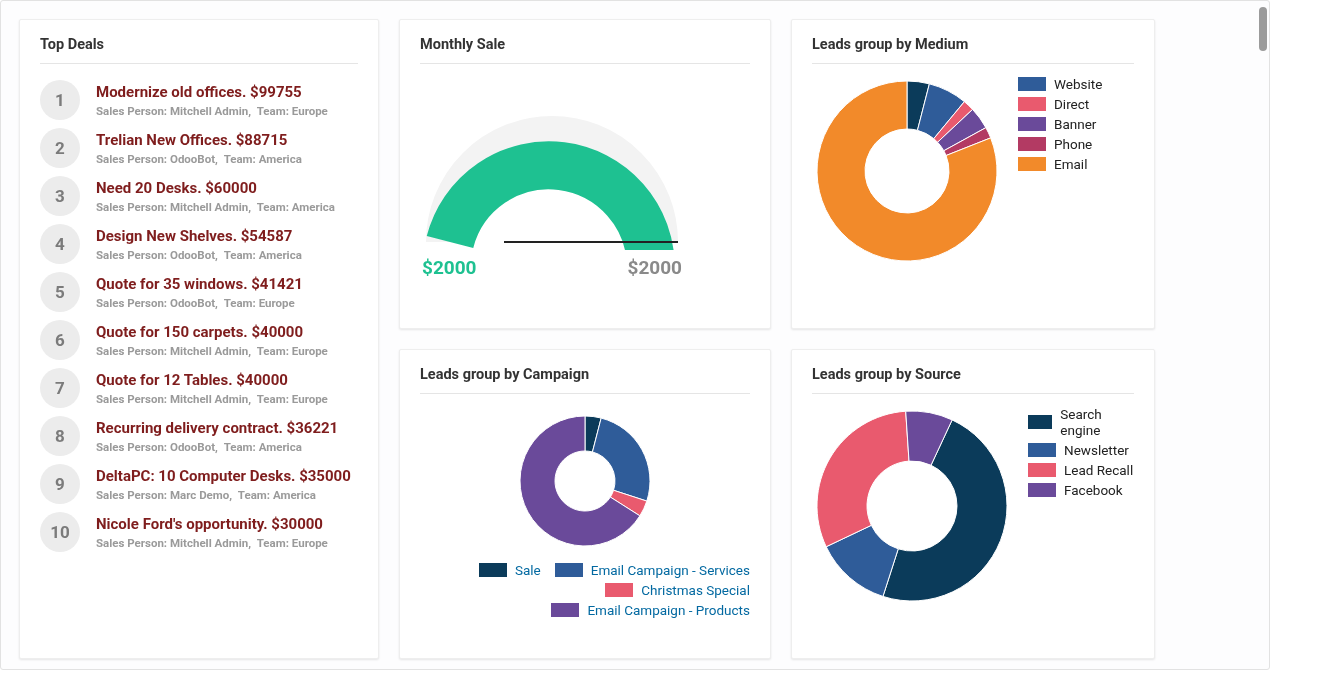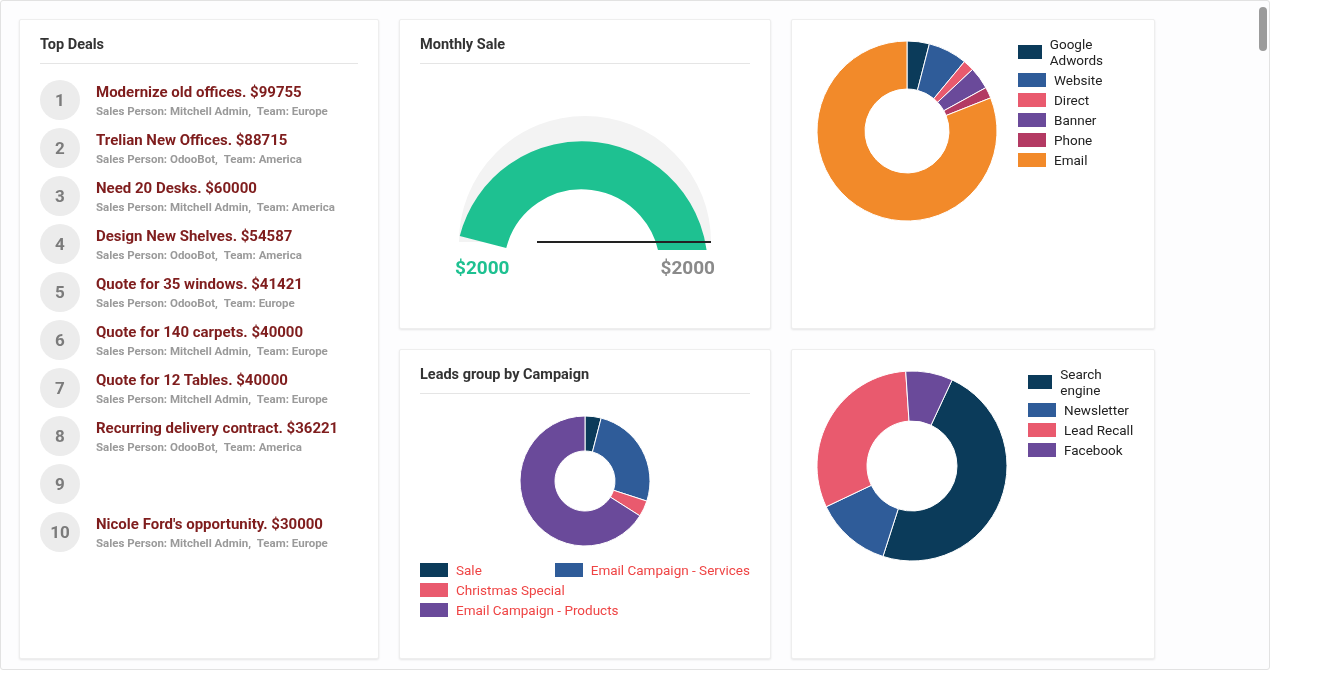--- a/index.html
+++ b/index.html
@@ -75,21 +75,21 @@
     margin-right: 16px;
   }
   .deal-title { font-size: 15px; font-weight: 700; color: #7f1d1d; line-height: 1.35; }
   .deal-meta { font-size: 11.5px; font-weight: 700; color: #9a9a9a; margin-top: 2px; white-space: nowrap;}
   .deal-meta .lbl { font-weight: 700; text-align: right; }
 
   
   .gauge-wrap {
     display: flex;
     flex-direction: column;
-    align-items: center;
+    align-items: flex-start;
     padding-top: 34px;
   }
   .gauge { position: relative; width: 264px; height: 140px; }
   .gauge svg { display:block; }
   .gauge-labels {
     width: 264px;
     display: flex;
     justify-content: space-between;
     margin-top: 6px;
     padding: 0 2px;
@@ -99,22 +99,22 @@
   .gauge-labels .l { color: #1ec191; }
   .gauge-labels .r { color: #8a8a8a; }
 
   
   .chart-stage { display:flex; align-items:flex-start; gap:16px; }
   .legend-side { flex:1; font-size:13.5px; color:#222; }
   .legend-side .row { display:flex; align-items:center; margin-bottom:4px; }
   .legend-side .sw { width:28px; height:14px; margin-right:8px; }
 
   .legend-bottom {
-    display:flex; flex-wrap:wrap; justify-content:space-between;
-    font-size:13.5px; color:#ef4444; row-gap:4px; column-gap:14px;
+    display:flex; flex-wrap:wrap; justify-content:flex-end;
+    font-size:13.5px; color:#0369a1; row-gap:4px; column-gap:14px;
     margin-top:6px;
   }
   .legend-bottom .row { display:flex; align-items:center; }
   .legend-bottom .sw { width:28px; height:14px; margin-right:8px; }
 
   .donut-holder { display:flex; flex-direction:column; align-items:center; }
 
 </style>
 </head>
 <body>
@@ -157,40 +157,44 @@
           <div class="deal-row">
             <div class="deal-rank">5</div>
             <div class="deal-body">
               <div class="deal-title">Quote for 35 windows. $41421</div>
               <div class="deal-meta"><span class="lbl">Sales Person: </span>OdooBot,&nbsp;&nbsp;<span class="lbl">Team: </span>Europe</div>
             </div>
           </div>
           <div class="deal-row">
             <div class="deal-rank">6</div>
             <div class="deal-body">
-              <div class="deal-title">Quote for 140 carpets. $40000</div>
+              <div class="deal-title">Quote for 150 carpets. $40000</div>
               <div class="deal-meta"><span class="lbl">Sales Person: </span>Mitchell Admin,&nbsp;&nbsp;<span class="lbl">Team: </span>Europe</div>
             </div>
           </div>
           <div class="deal-row">
             <div class="deal-rank">7</div>
             <div class="deal-body">
               <div class="deal-title">Quote for 12 Tables. $40000</div>
               <div class="deal-meta"><span class="lbl">Sales Person: </span>Mitchell Admin,&nbsp;&nbsp;<span class="lbl">Team: </span>Europe</div>
             </div>
           </div>
           <div class="deal-row">
             <div class="deal-rank">8</div>
             <div class="deal-body">
               <div class="deal-title">Recurring delivery contract. $36221</div>
               <div class="deal-meta"><span class="lbl">Sales Person: </span>OdooBot,&nbsp;&nbsp;<span class="lbl">Team: </span>America</div>
             </div>
           </div>
           <div class="deal-row">
             <div class="deal-rank">9</div>
+            <div class="deal-body">
+              <div class="deal-title">DeltaPC: 10 Computer Desks. $35000</div>
+              <div class="deal-meta"><span class="lbl">Sales Person: </span>Marc Demo,&nbsp;&nbsp;<span class="lbl">Team: </span>America</div>
+            </div>
           </div>
           <div class="deal-row">
             <div class="deal-rank">10</div>
             <div class="deal-body">
               <div class="deal-title">Nicole Ford's opportunity. $30000</div>
               <div class="deal-meta"><span class="lbl">Sales Person: </span>Mitchell Admin,&nbsp;&nbsp;<span class="lbl">Team: </span>Europe</div>
             </div>
           </div>
         </div>
     </div>
@@ -206,37 +210,34 @@
             </svg>
         </div>
         <div class="gauge-labels">
           <span class="l">$2000</span>
           <span class="r">$2000</span>
         </div>
       </div>
     </div>
 
     <div class="card">
+      <div class="card-title">Leads group by Medium</div>
       <div class="chart-stage">
         <div>
           <svg id="donut-medium" width="190" height="190" viewBox="0 0 190 190">
               <path d="M 95 5 A 90 90 0 0 1 117.38208984483693 7.827515498423196 L 105.4449752609239 54.319507232597495 A 42 42 0 0 0 95 53 Z" fill="#0b3b5a" stroke="#ffffff" stroke-width="1"></path>
               <path d="M 117.38208984483693 7.827515498423196 A 90 90 0 0 1 152.36815907738207 25.65380815017896 L 121.77180756944497 62.63844380341685 A 42 42 0 0 0 105.4449752609239 54.319507232597495 Z" fill="#2f5c99" stroke="#ffffff" stroke-width="1"></path>
               <path d="M 152.36815907738207 25.65380815017896 A 90 90 0 0 1 160.60717646792705 33.39076046641802 L 125.61668235169928 66.24902155099508 A 42 42 0 0 0 121.77180756944497 62.63844380341685 Z" fill="#e95a6e" stroke="#ffffff" stroke-width="1"></path>
               <path d="M 160.60717646792705 33.39076046641802 A 90 90 0 0 1 173.86760120394774 51.64216933084563 L 131.80488056184225 74.76634568772796 A 42 42 0 0 0 125.61668235169928 66.24902155099508 Z" fill="#6a4a9a" stroke="#ffffff" stroke-width="1"></path>
               <path d="M 173.86760120394774 51.64216933084563 A 90 90 0 0 1 178.67988372994262 61.86879025837899 L 134.05061240730657 79.53876878724353 A 42 42 0 0 0 131.80488056184225 74.76634568772796 Z" fill="#b33a63" stroke="#ffffff" stroke-width="1"></path>
               <path d="M 178.67988372994262 61.86879025837899 A 90 90 0 1 1 95.00000000000006 5 L 95.00000000000003 53 A 42 42 0 1 0 134.05061240730657 79.53876878724353 Z" fill="#f28a2a" stroke="#ffffff" stroke-width="1"></path>
             </svg>
         </div>
         <div class="legend-side" id="legend-medium">
             <div class="row">
-              <span class="sw" style="background:#0b3b5a"></span>
-              <span>Google Adwords</span>
-            </div>
-            <div class="row">
               <span class="sw" style="background:#2f5c99"></span>
               <span>Website</span>
             </div>
             <div class="row">
               <span class="sw" style="background:#e95a6e"></span>
               <span>Direct</span>
             </div>
             <div class="row">
               <span class="sw" style="background:#6a4a9a"></span>
               <span>Banner</span>
@@ -277,20 +278,21 @@
             </div>
             <div class="row">
               <span class="sw" style="background:#6a4a9a"></span>
               <span>Email Campaign - Products</span>
             </div>
           </div>
       </div>
     </div>
 
     <div class="card">
+      <div class="card-title">Leads group by Source</div>
       <div class="chart-stage">
         <div>
           <svg id="donut-source" width="200" height="200" viewBox="0 0 200 200">
               <path d="M 140.14873486536646 13.900760231518262 A 95 95 0 0 1 70.95894602850498 190.4522923105032 L 86.24371127666026 142.84582267339624 A 45 45 0 0 0 119.01782177833147 59.216149583350756 Z" fill="#0b3b5a" stroke="#ffffff" stroke-width="1"></path>
               <path d="M 70.95894602850498 190.4522923105032 A 95 95 0 0 1 14.183147177986427 140.74883767329885 L 59.349911821151466 119.30208100314157 A 45 45 0 0 0 86.24371127666026 142.84582267339624 Z" fill="#2f5c99" stroke="#ffffff" stroke-width="1"></path>
               <path d="M 14.183147177986427 140.74883767329885 A 95 95 0 0 1 93.70397946200002 5.208860512255242 L 97.01767448200002 55.09893392685775 A 45 45 0 0 0 59.349911821151466 119.30208100314157 Z" fill="#e95a6e" stroke="#ffffff" stroke-width="1"></path>
               <path d="M 93.70397946200002 5.208860512255242 A 95 95 0 0 1 140.14873486536646 13.900760231518262 L 119.01782177833148 59.216149583350756 A 45 45 0 0 0 97.01767448200002 55.09893392685775 Z" fill="#6a4a9a" stroke="#ffffff" stroke-width="1"></path>
             </svg>
         </div>
         <div class="legend-side" id="legend-source">

